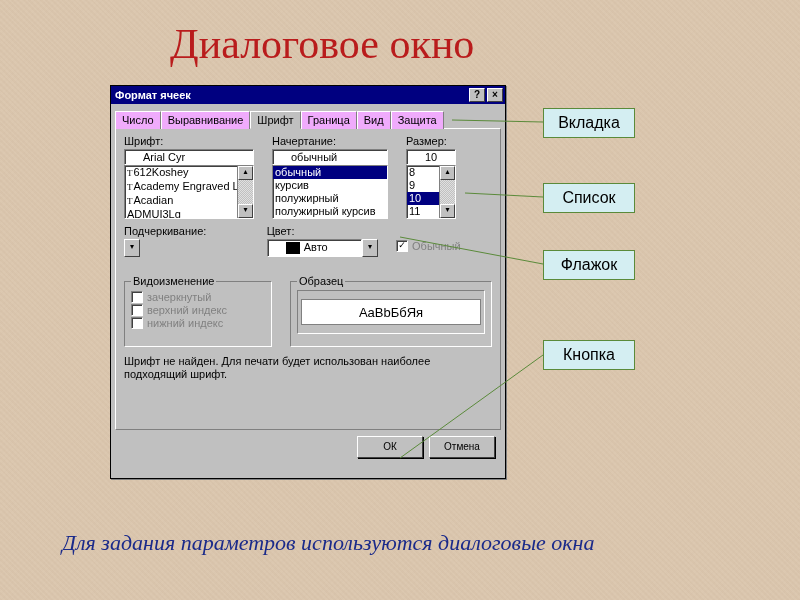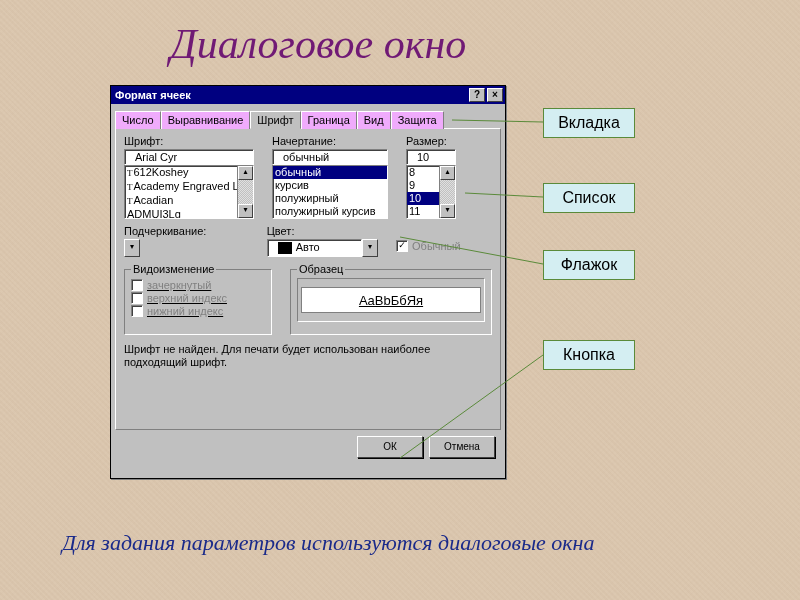--- a/index.html
+++ b/index.html
@@ -9,21 +9,21 @@
   background-image:
     repeating-linear-gradient(45deg, rgba(180,150,120,0.08) 0 2px, transparent 2px 4px),
     repeating-linear-gradient(-45deg, rgba(200,180,160,0.08) 0 2px, transparent 2px 4px);
   font-family: Tahoma, sans-serif;
   position: relative;
   overflow: hidden;
 }
 .slide-title {
   position: absolute; left: 170px; top: 20px;
   font-family: Georgia, 'Times New Roman', serif;
-  font-style: italic; font-size: 42px; color: #701a75;
+  font-size: 42px; color: #b91c1c;
 }
 .footer-text {
   position: absolute; left: 62px; top: 530px;
   font-family: Georgia, serif; font-style: italic;
   font-size: 22px; color: #1a2a8a;
 }
 
 .dialog {
   position: absolute; left: 110px; top: 85px;
   width: 396px; height: 394px;
@@ -61,21 +61,21 @@
   background: #c0c0c0; padding: 6px 8px 8px 8px;
   height: 302px;
 }
 .row { display: flex; gap: 18px; margin-bottom: 2px; }
 .col { display: flex; flex-direction: column; }
 .lbl { font-size: 11px; margin-bottom: 2px; }
 .field {
   background: #fff; border: 1px solid #808080;
   border-right-color: #fff; border-bottom-color: #fff;
   box-shadow: inset 1px 1px 0 #404040;
-  font-size: 11px; padding: 1px 10px; height: 16px;
+  font-size: 11px; padding: 1px 18px; height: 16px;
 }
 .listbox {
   background: #fff; border: 1px solid #808080;
   border-right-color: #fff; border-bottom-color: #fff;
   box-shadow: inset 1px 1px 0 #404040;
   font-size: 11px; overflow: hidden; position: relative;
 }
 .listbox .item { padding: 0 2px; line-height: 13px; white-space: nowrap; }
 .listbox .item.sel { background: #000080; color: #fff; }
 .scrollbar {
@@ -93,21 +93,21 @@
   display: flex; align-items: stretch; height: 18px;
 }
 .combo .field { flex: 1; height: auto; }
 .combo .dd {
   width: 16px; background: #c0c0c0;
   border: 1px solid #fff; border-right-color: #404040; border-bottom-color: #404040;
   text-align: center; font-size: 8px; line-height: 14px;
 }
 .groupbox {
   border: 1px solid #808080; border-right-color:#fff; border-bottom-color:#fff;
-  padding: 8px 6px 6px 6px; position: relative; margin-top: 10px; text-decoration: underline;
+  padding: 8px 6px 6px 6px; position: relative; margin-top: 22px;
 }
 .groupbox .legend {
   position: absolute; top: -7px; left: 6px; background: #c0c0c0;
   padding: 0 2px; font-size: 11px;
 }
 .chk { display: flex; align-items: center; gap: 4px; font-size: 11px; margin: 1px 0; }
 .chkbox {
   width: 12px; height: 12px; background: #fff;
   border: 1px solid #808080; border-right-color: #fff; border-bottom-color: #fff;
   box-shadow: inset 1px 1px 0 #404040; font-size: 9px; line-height: 9px; text-align: center;

